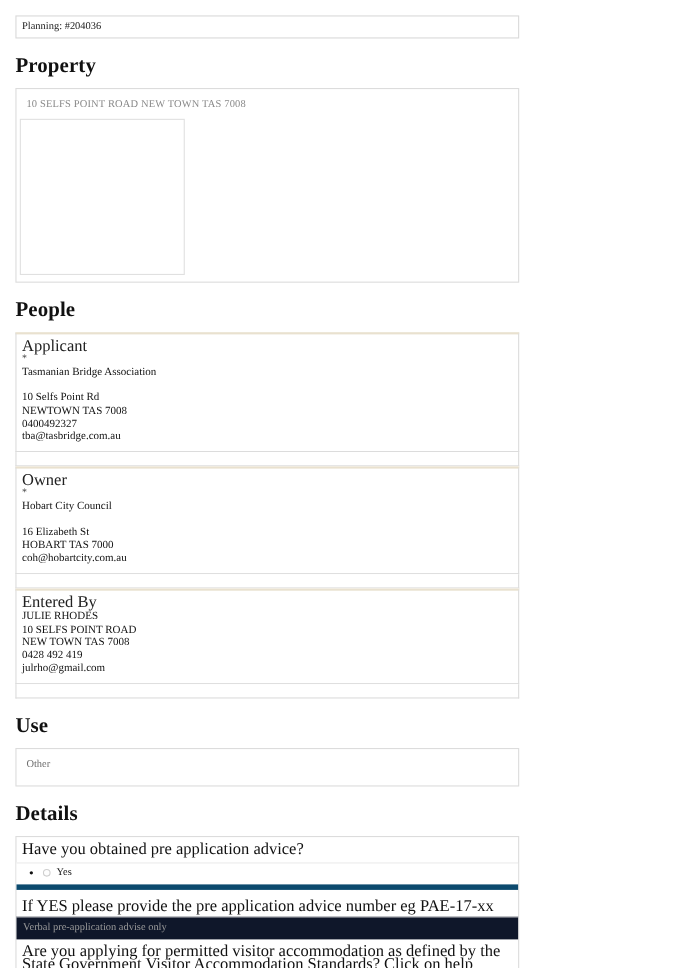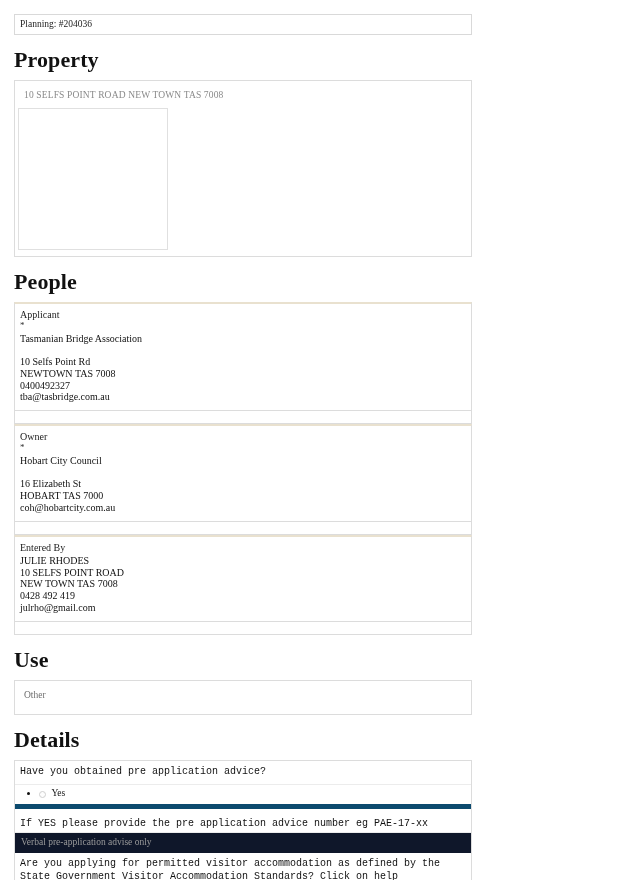--- a/index.html
+++ b/index.html
@@ -29,21 +29,21 @@
     padding: 3px 5px 4px 5px;
     font-size: 9.5px;
     line-height: 12px;
     color: #222;
   }
 
   
   h2.section-heading {
     font-family: "Liberation Serif", "DejaVu Serif", serif;
     font-weight: bold;
-    font-size: 22px;
+    font-size: 19px;
     line-height: 20px;
     margin: 15px 0 10px 14px;
     color: #111;
     letter-spacing: 0.1px;
   }
 
   
   .panel {
     margin: 0 150px 0 14px;
     border: 1px solid #dcdcdc;
@@ -86,21 +86,21 @@
   }
   .person-spacer {
     height: 13px;
     border-left: 1px solid #dcdcdc;
     border-right: 1px solid #dcdcdc;
     border-bottom: 1px solid #dcdcdc;
     background: #fff;
     box-sizing: border-box;
   }
   .person-role {
-    font-size: 10px;
+    font-size: 15px;
     line-height: 12px;
     color: #222;
   }
   .person-required {
     font-size: 9px;
     line-height: 8px;
     color: #333;
     height: 9px;
   }
   .person-name {
@@ -132,22 +132,22 @@
 
   
   .details-group {
     margin: 0 150px 0 14px;
     border: 1px solid #dcdcdc;
     border-top: 1px solid #dcdcdc;
     background: #fff;
     box-sizing: border-box;
   }
   .question {
-    font-family: Liberation Mono, monospace;
-    font-size: 10px;
+    font-family: Liberation Serif, serif;
+    font-size: 15px;
     line-height: 12.6px;
     color: #111;
     padding: 5px 6px 2px 5px;
   }
   .answer-list {
     margin: 4px 0 4px 0;
     padding: 2px 0 3px 0;
     border-top: 1px solid #ececec;
     border-bottom: 5px solid #0c4a6e;
     background: #fff;

